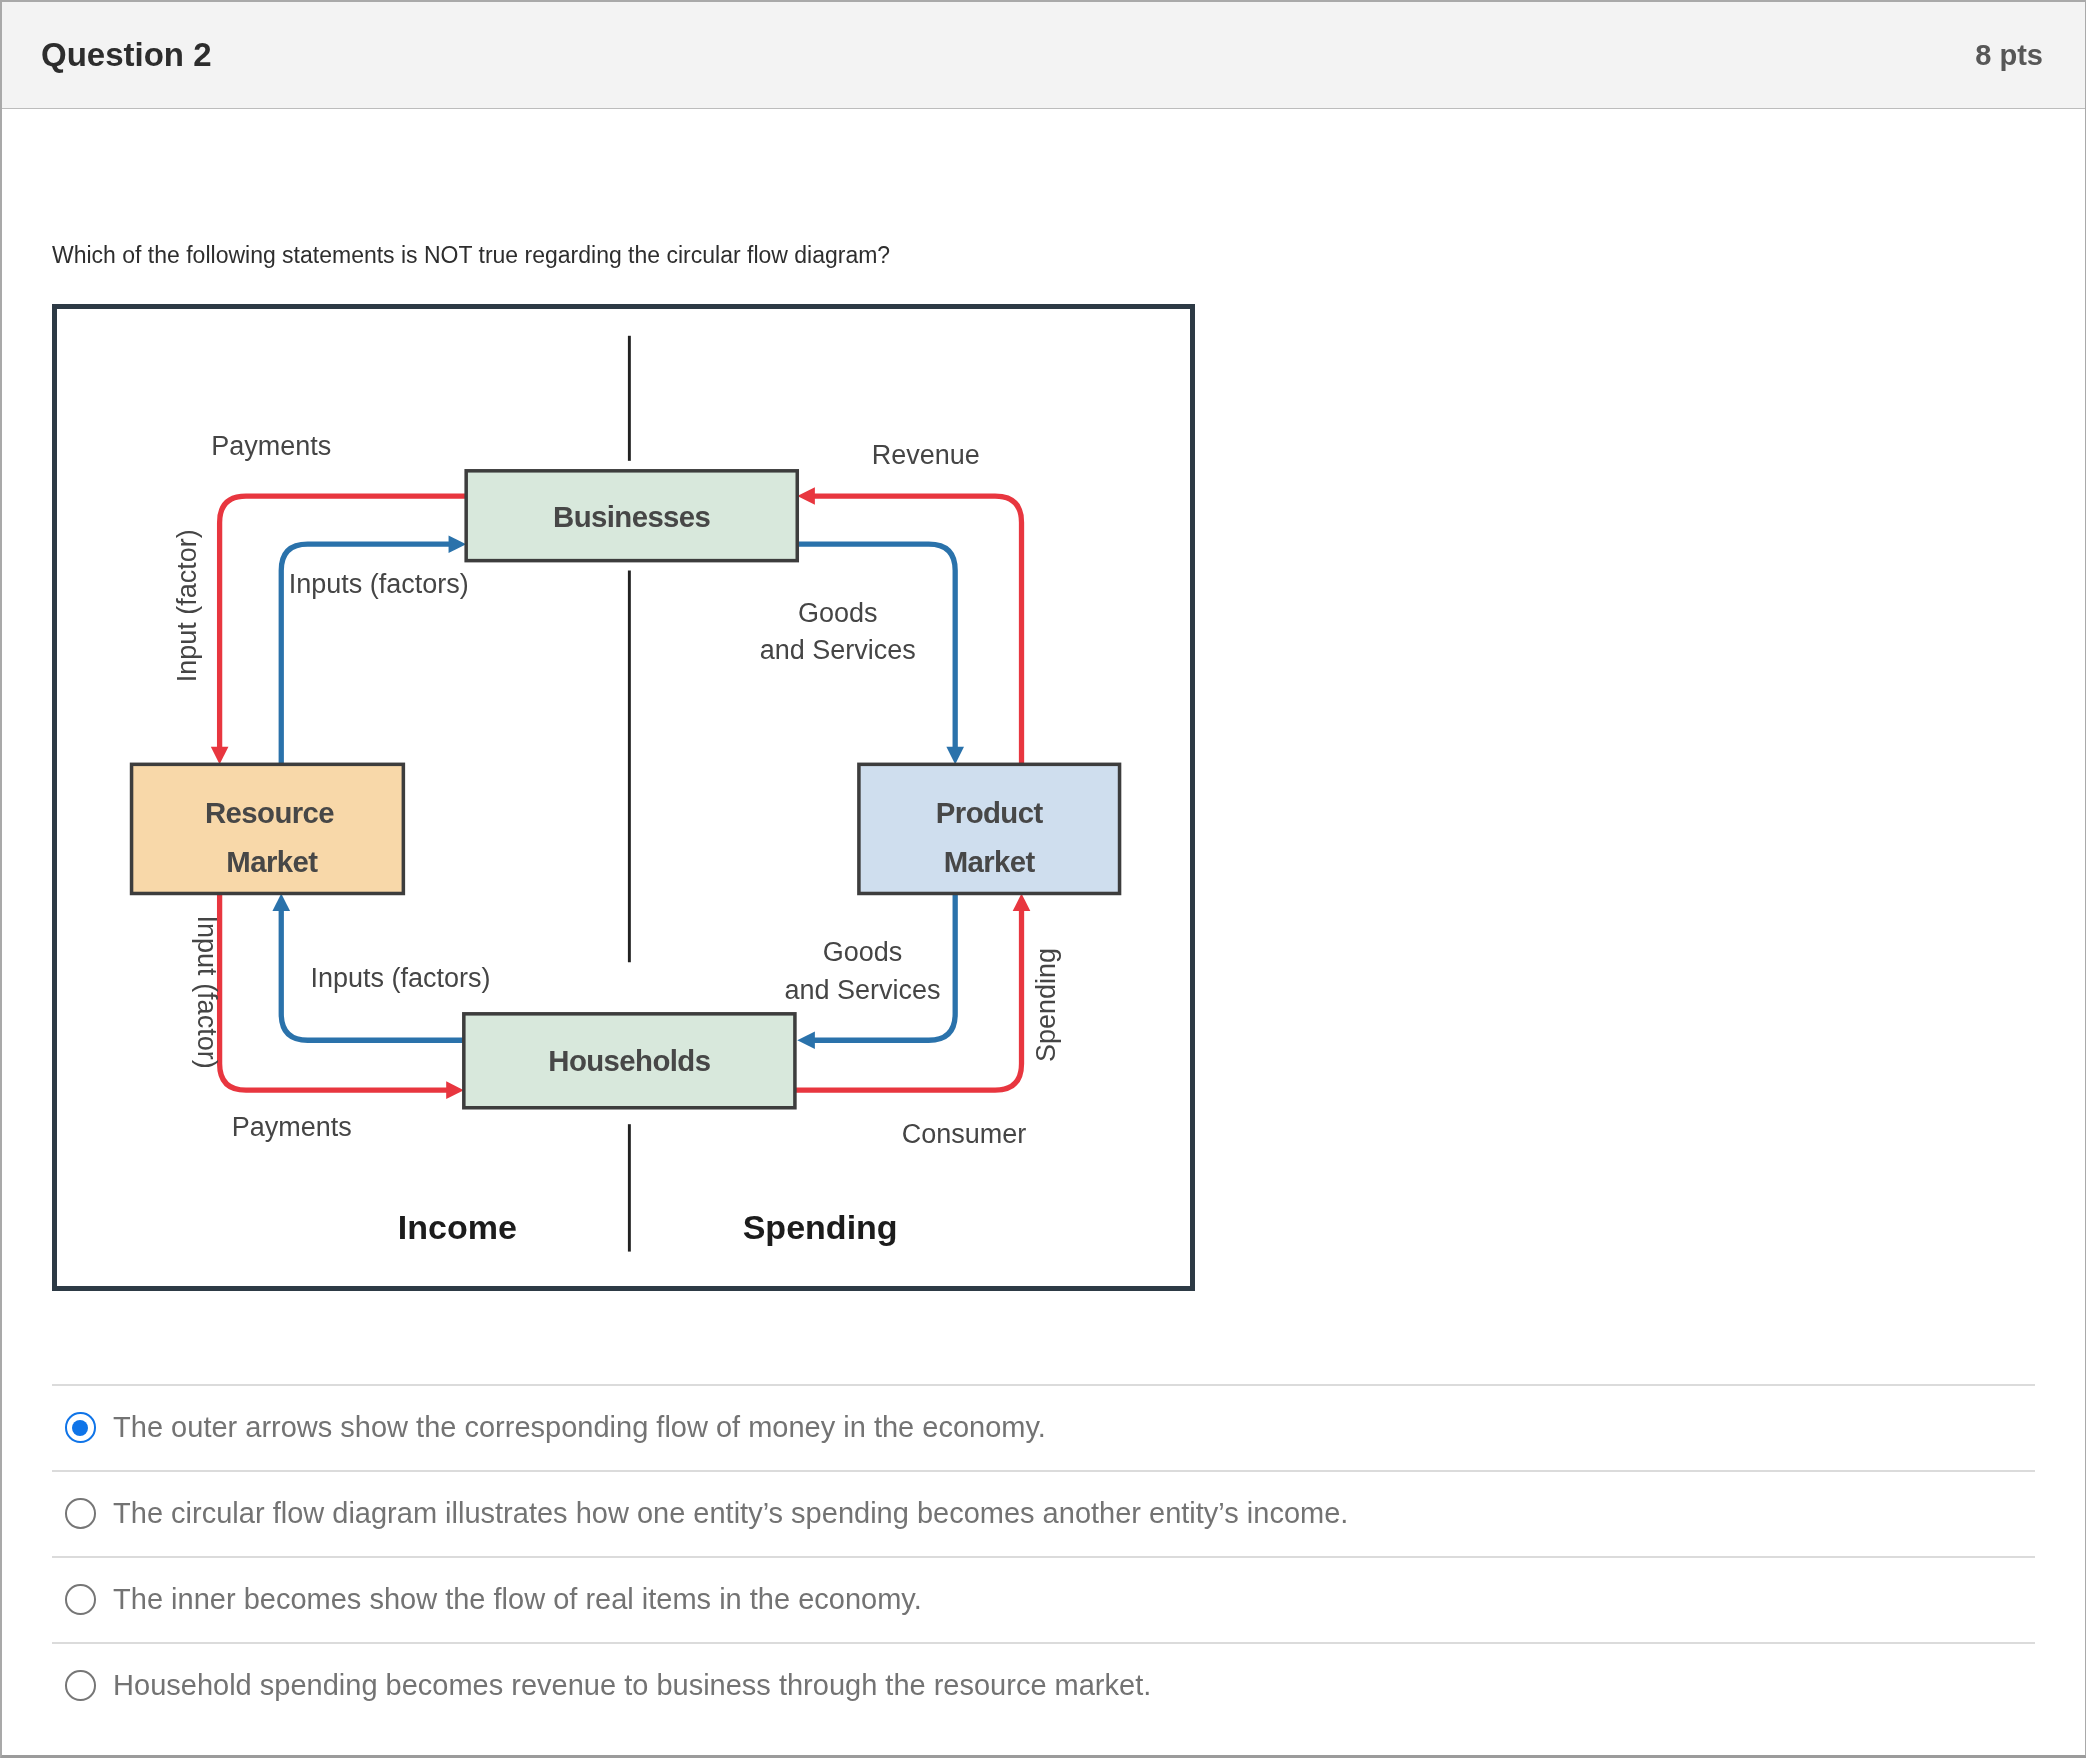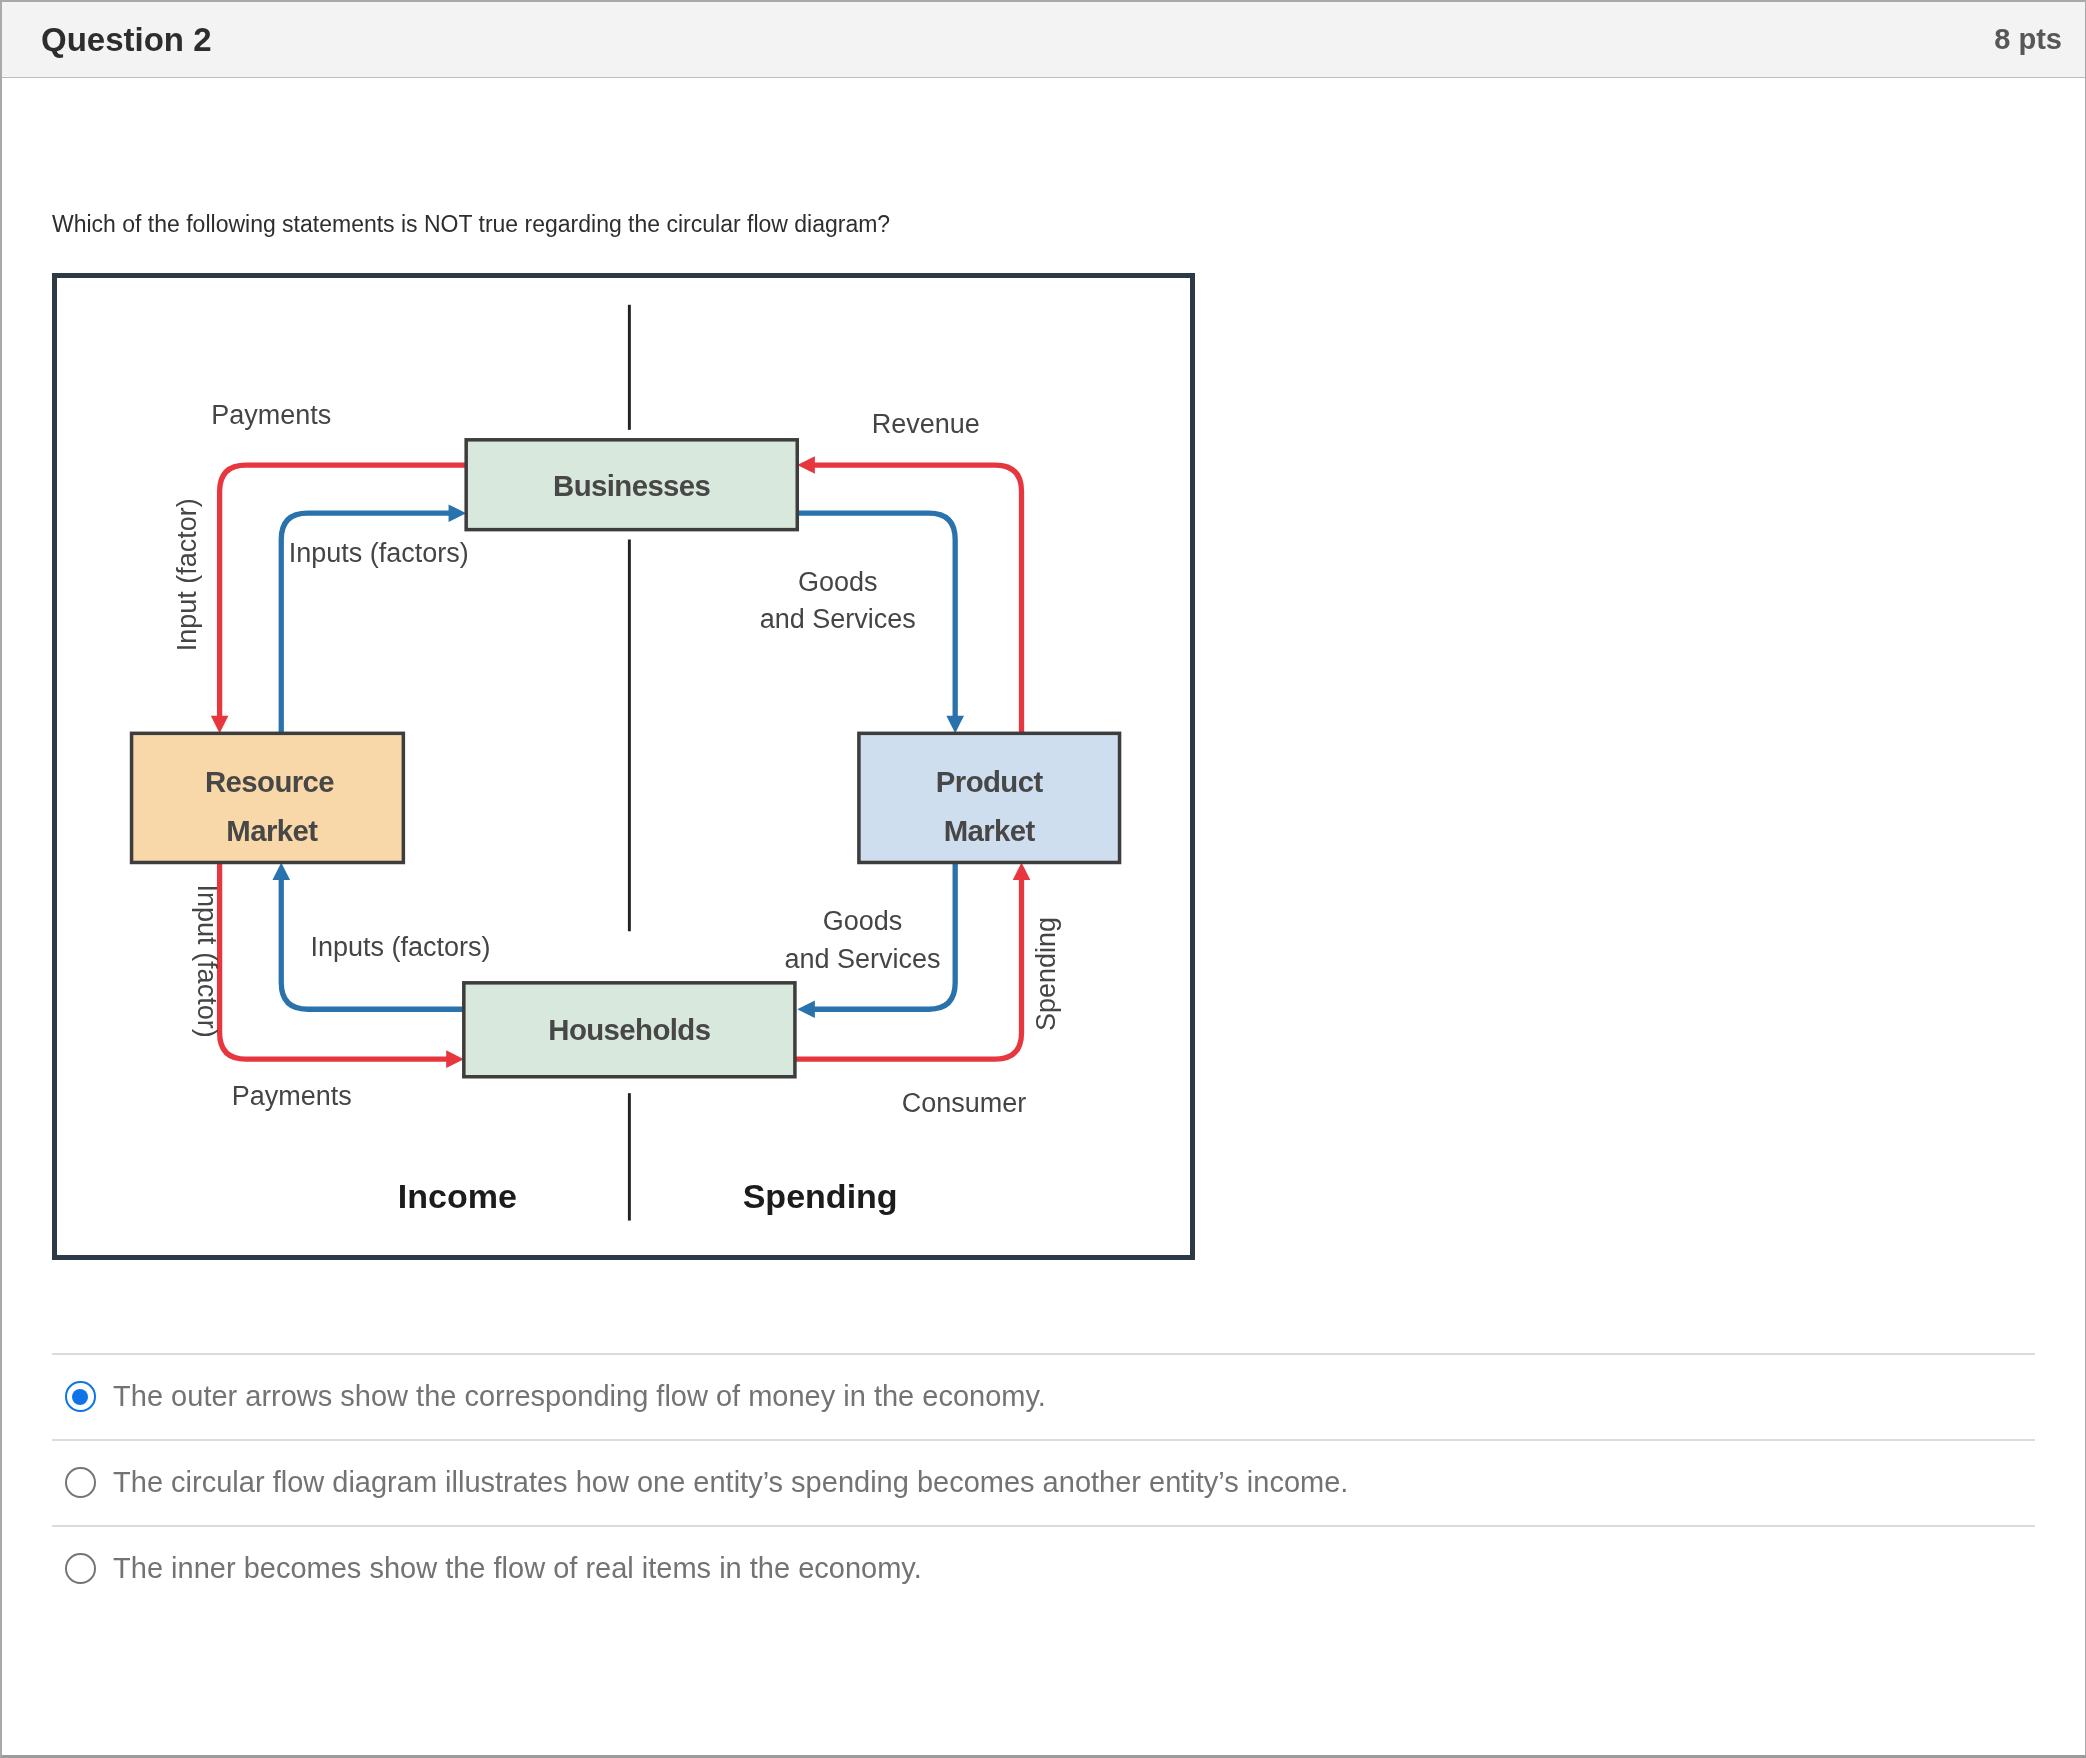--- a/index.html
+++ b/index.html
@@ -1,17 +1,17 @@
 <!DOCTYPE html>
 <html style="font-size:9.4px"><head>
 <meta charset="utf-8">
 <style>
   html,body{margin:0;padding:0;background:#ffffff;font-family:"Liberation Sans",sans-serif;}
   .page{box-sizing:border-box;width:2087px;height:1759px;border:2.3px solid #a9a9a9;border-bottom:4.1px solid #9b9b9b;background:#fff;overflow:hidden;}
-  .qheader{height:76px;background:#f3f3f3;border-bottom:1.8px solid #bcbcbc;display:flex;align-items:center;justify-content:space-between;padding:0 23px 0 39px;box-sizing:border-box;}
+  .qheader{height:107px;background:#f3f3f3;border-bottom:1.8px solid #bcbcbc;display:flex;align-items:center;justify-content:space-between;padding:0 42px 0 39px;box-sizing:border-box;}
   .qtitle{font-size:33px;font-weight:bold;color:#2d2d2d;}
   .qpts{font-size:29px;font-weight:600;color:#575757;}
   .content{padding:0 50px 0 50px;}
   .question-text{margin-top:132px;font-size:23px;color:#2e2e2e;line-height:1.25;}
   .figure{margin-top:34px;width:1143px;height:987px;border:5.9px solid #2d3a45;box-sizing:border-box;background:#fff;}
   .figure svg{display:block;width:100%;height:100%;}
   svg text{font-family:"Liberation Sans",sans-serif;fill:#454545;}
   .flabel{font-size:46px;}
   .boxlabel{font-size:50px;font-weight:600;fill:#474747;letter-spacing:-1px;}
   .bigbold{font-size:58px;font-weight:700;fill:#1c1c1c;}
@@ -103,17 +103,21 @@
         <span class="option-label">The outer arrows show the corresponding flow of money in the economy.</span>
       </li>
       <li class="option-row">
         <span class="radio"></span>
         <span class="option-label">The circular flow diagram illustrates how one entity’s spending becomes another entity’s income.</span>
       </li>
       <li class="option-row">
         <span class="radio"></span>
         <span class="option-label">The inner becomes show the flow of real items in the economy.</span>
       </li>
+      <li class="option-row">
+        <span class="radio"></span>
+        <span class="option-label">Household spending becomes revenue to business through the resource market.</span>
+      </li>
     </ul>
 
   </div>
 </div>
 
 
 </body></html>

